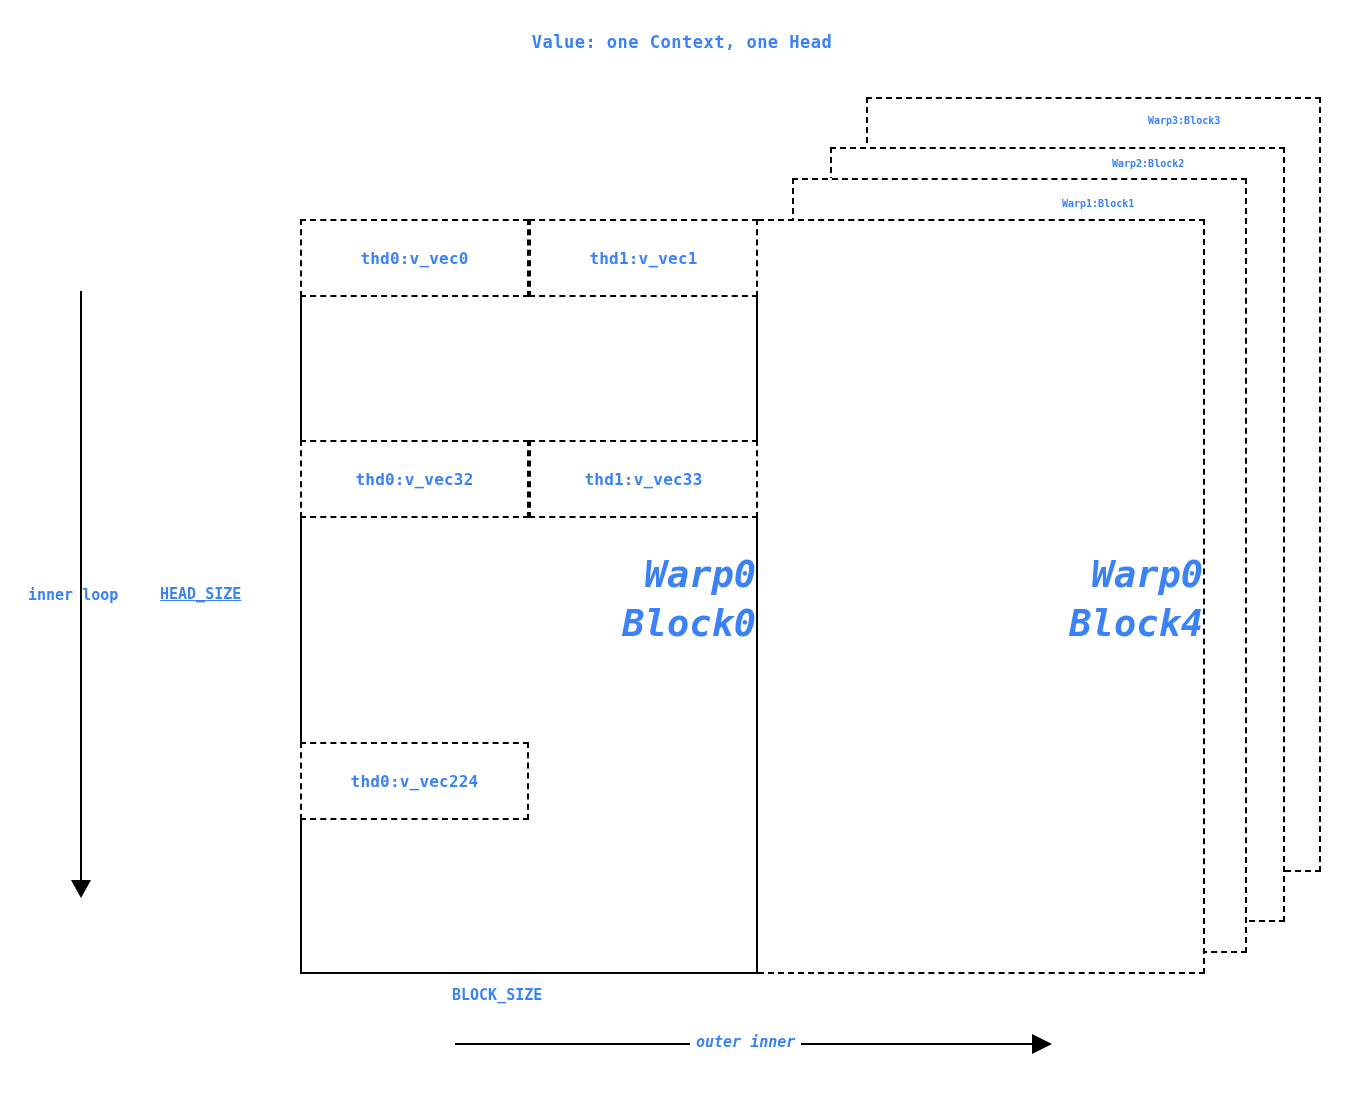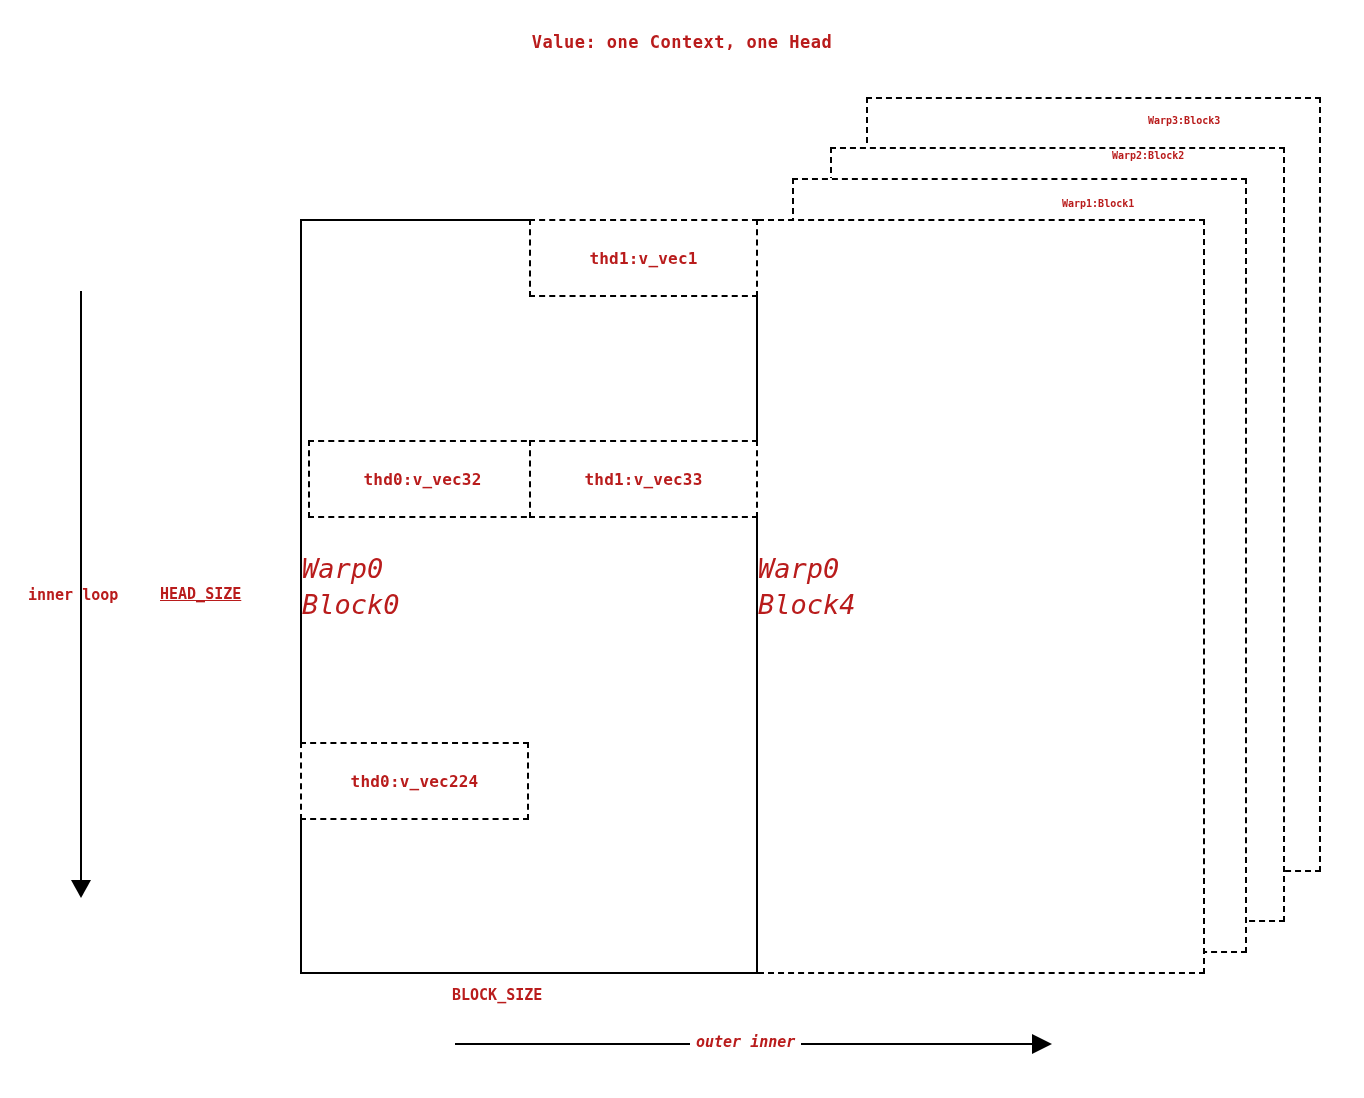--- a/index.html
+++ b/index.html
@@ -6,21 +6,21 @@
     margin: 0;
     padding: 0;
     background: #ffffff;
   }
   #page {
     position: relative;
     width: 1364px;
     height: 1098px;
     background: #ffffff;
     font-family: "DejaVu Sans Mono", monospace;
-    color: #b91c1c;
+    color: #3b82f6;
     overflow: hidden;
   }
   .title {
     position: absolute;
     top: 32px;
     left: 0;
     width: 100%;
     text-align: center;
     font-size: 17px;
     font-weight: bold;
@@ -60,23 +60,23 @@
     height: 755px;
     border: 2px dashed #000;
     border-left: none;
     background: #ffffff;
     box-sizing: border-box;
   }
 
   .block-caption {
     position: absolute;
     width: 100%;
-    text-align: left;
-    font-size: 27px;
-    font-weight: normal;
+    text-align: right;
+    font-size: 37px;
+    font-weight: bold;
     font-style: italic;
     line-height: 1.32;
     white-space: pre-line;
   }
 
   
   .cell {
     position: absolute;
     border: 2.5px dashed #000;
     box-sizing: border-box;
@@ -147,40 +147,43 @@
 <body>
 
 <div id="page">
 
   <div class="title">Value: one Context, one Head</div>
 
   <div class="stack-block" style="left:866px; top:97px; width:455px; height:775px;"></div>
   <div class="stack-label" style="left:1148px; top:115px;">Warp3:Block3</div>
 
   <div class="stack-block" style="left:830px; top:147px; width:455px; height:775px;"></div>
-  <div class="stack-label" style="left:1112px; top:150px;">Warp2:Block2</div>
+  <div class="stack-label" style="left:1112px; top:158px;">Warp2:Block2</div>
 
   <div class="stack-block" style="left:792px; top:178px; width:455px; height:775px;"></div>
   <div class="stack-label" style="left:1062px; top:198px;">Warp1:Block1</div>
 
   <div class="second-block">
     <div class="block-caption" style="top:330px;">Warp0
 Block4</div>
   </div>
 
   <div class="main-block">
     <div class="block-caption" style="top:330px;">Warp0
 Block0</div>
   </div>
 
+  <div class="cell" style="left:300px; top:219px; width:229px; height:78px;">
+    <span>thd0:v_vec0</span>
+  </div>
   <div class="cell" style="left:529px; top:219px; width:229px; height:78px;">
     <span>thd1:v_vec1</span>
   </div>
 
-  <div class="cell" style="left:308px; top:440px; width:229px; height:78px;">
+  <div class="cell" style="left:300px; top:440px; width:229px; height:78px;">
     <span>thd0:v_vec32</span>
   </div>
   <div class="cell" style="left:529px; top:440px; width:229px; height:78px;">
     <span>thd1:v_vec33</span>
   </div>
 
   <div class="cell" style="left:300px; top:742px; width:229px; height:78px;text-align:center;">
     <span>thd0:v_vec224</span>
   </div>
 

